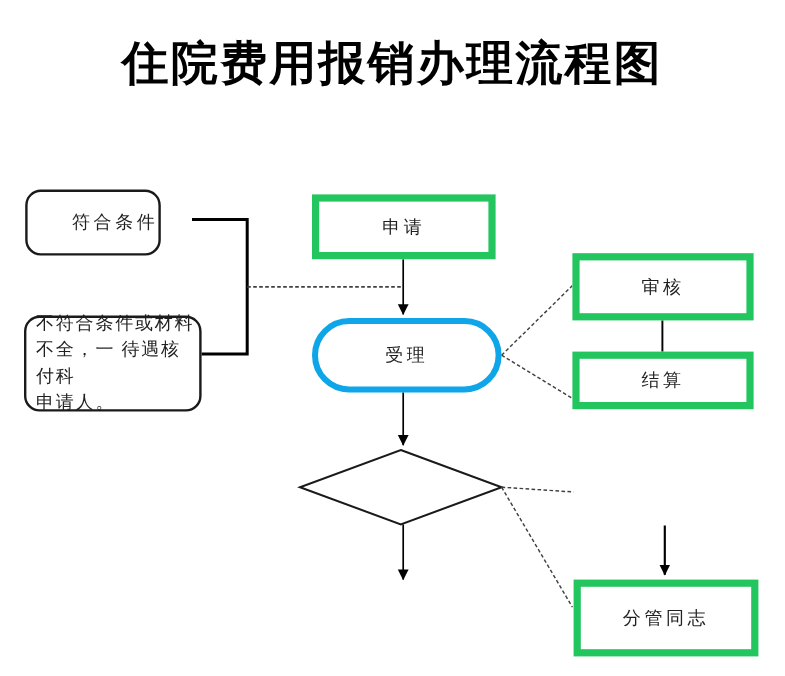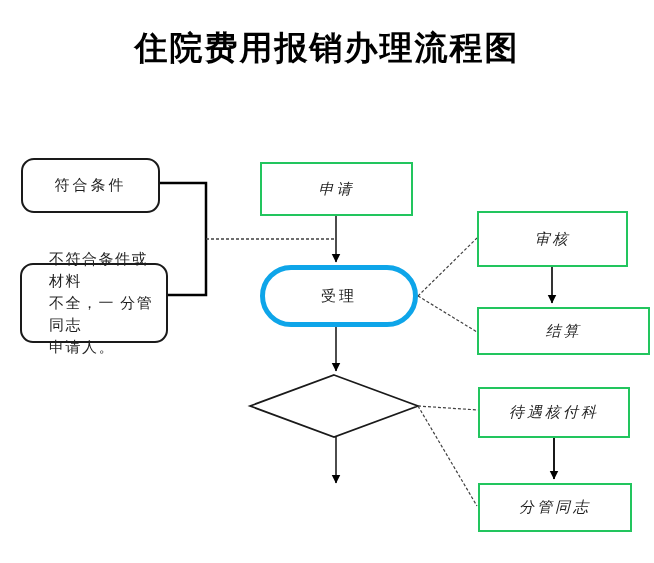--- a/index.html
+++ b/index.html
@@ -11,45 +11,45 @@
     font-family: "Liberation Serif", "DejaVu Serif", serif;
     color: #1f1f1f;
     overflow: hidden;
   }
   .title {
     position: absolute;
     top: 26px;
     left: 0;
     width: 100%;
     text-align: center;
-    font-size: 33px;
+    font-size: 39px;
     font-weight: bold;
     letter-spacing: 2px;
     color: #000000;
   }
   svg.wires { position: absolute; left: 0; top: 0; }
   .node {
     position: absolute;
     display: flex;
     align-items: center;
     justify-content: center;
     box-sizing: border-box;
     background: #ffffff;
     font-size: 15px;
     letter-spacing: 3px;
     text-align: center;
   }
-  .rect    { border: 2px solid #22c55e; font-style: italic; }
+  .rect    { border: 6px solid #22c55e; }
   .rounded { border: 2px solid #1a1a1a; border-radius: 13px; }
   .stadium { border: 5px solid #0ea5e9; border-radius: 32px; }
   .note {
     flex-direction: column;
     align-items: flex-start;
     justify-content: center;
-    padding-left: 27px;
+    padding-left: 8px;
     padding-right: 4px;
     letter-spacing: 1.5px;
     line-height: 22px;
     text-align: left;
   }
   .diamond-label {
     position: absolute;
     background: transparent;
     border: none;
   }
@@ -84,49 +84,46 @@
     <polygon points="334,375 418,406 334,437 250,406" fill="#ffffff" stroke="#1a1a1a" stroke-width="1.7"></polygon>
 
     <line x1="418" y1="406" x2="478" y2="410" stroke="#404040" stroke-width="1.2" stroke-dasharray="3,2"></line>
     <line x1="418" y1="406" x2="477" y2="506" stroke="#404040" stroke-width="1.2" stroke-dasharray="3,2"></line>
 
     <line x1="336" y1="437" x2="336" y2="483" stroke="#000000" stroke-width="1.4" marker-end="url(#arrow)"></line>
 
     <line x1="554" y1="438" x2="554" y2="479" stroke="#000000" stroke-width="1.8" marker-end="url(#arrow)"></line>
   </svg>
 
-  <div class="node rounded" style="left:21px; top:158px; width:139px; height:55px;">
+  <div class="node rounded" style="left:21px; top:158px; width:113px; height:55px;justify-content:flex-end;">
     <span>符合条件</span>
   </div>
 
   <div class="node rounded note" style="left:20px; top:263px; width:148px; height:80px;">
     <span>不符合条件或材料</span>
-    <span>不全，一 分管同志</span>
+    <span>不全，一 待遇核付科</span>
     <span>申请人。</span>
   </div>
 
   <div class="node rect" style="left:260px; top:162px; width:153px; height:54px;">
     <span>申请</span>
   </div>
 
   <div class="node stadium" style="left:260px; top:265px; width:158px; height:62px;">
     <span>受理</span>
   </div>
 
 
 
   <div class="node rect" style="left:477px; top:211px; width:151px; height:56px;">
     <span>审核</span>
   </div>
 
-  <div class="node rect" style="left:477px; top:307px; width:173px; height:48px;text-align:center;">
+  <div class="node rect" style="left:477px; top:293px; width:151px; height:48px;text-align:center;">
     <span>结算</span>
   </div>
 
-  <div class="node rect" style="left:478px; top:387px; width:152px; height:51px;">
-    <span>待遇核付科</span>
-  </div>
 
-  <div class="node rect" style="left:478px; top:483px; width:154px; height:49px;">
+  <div class="node rect" style="left:478px; top:483px; width:154px; height:64px;">
     <span>分管同志</span>
   </div>
 
 </div>
 
 </body></html>

